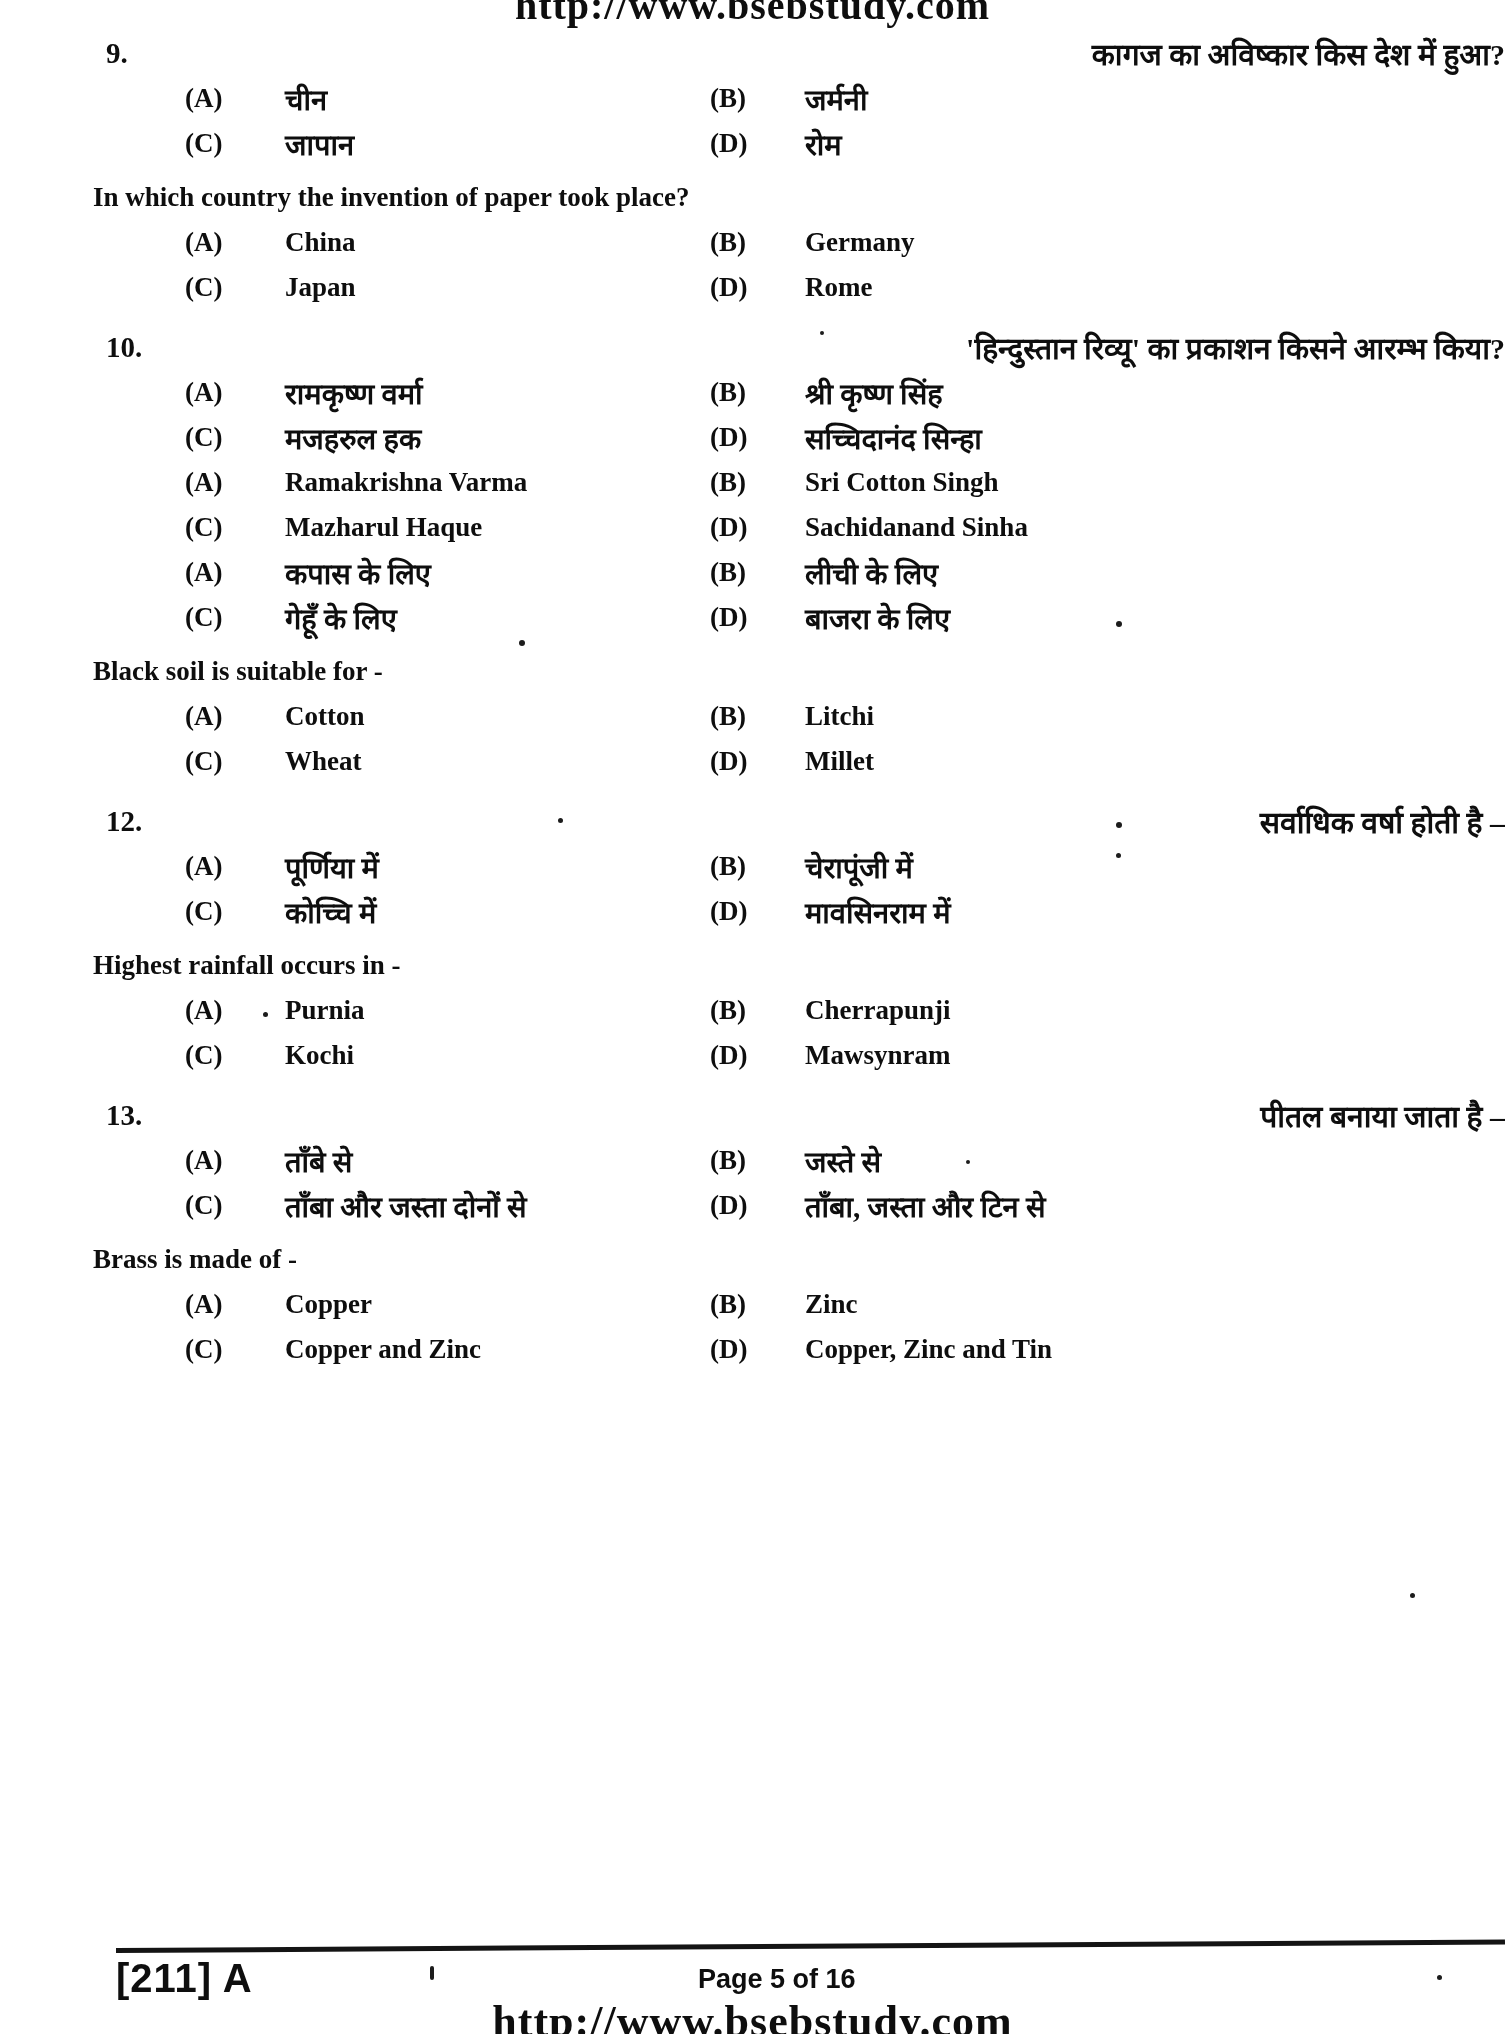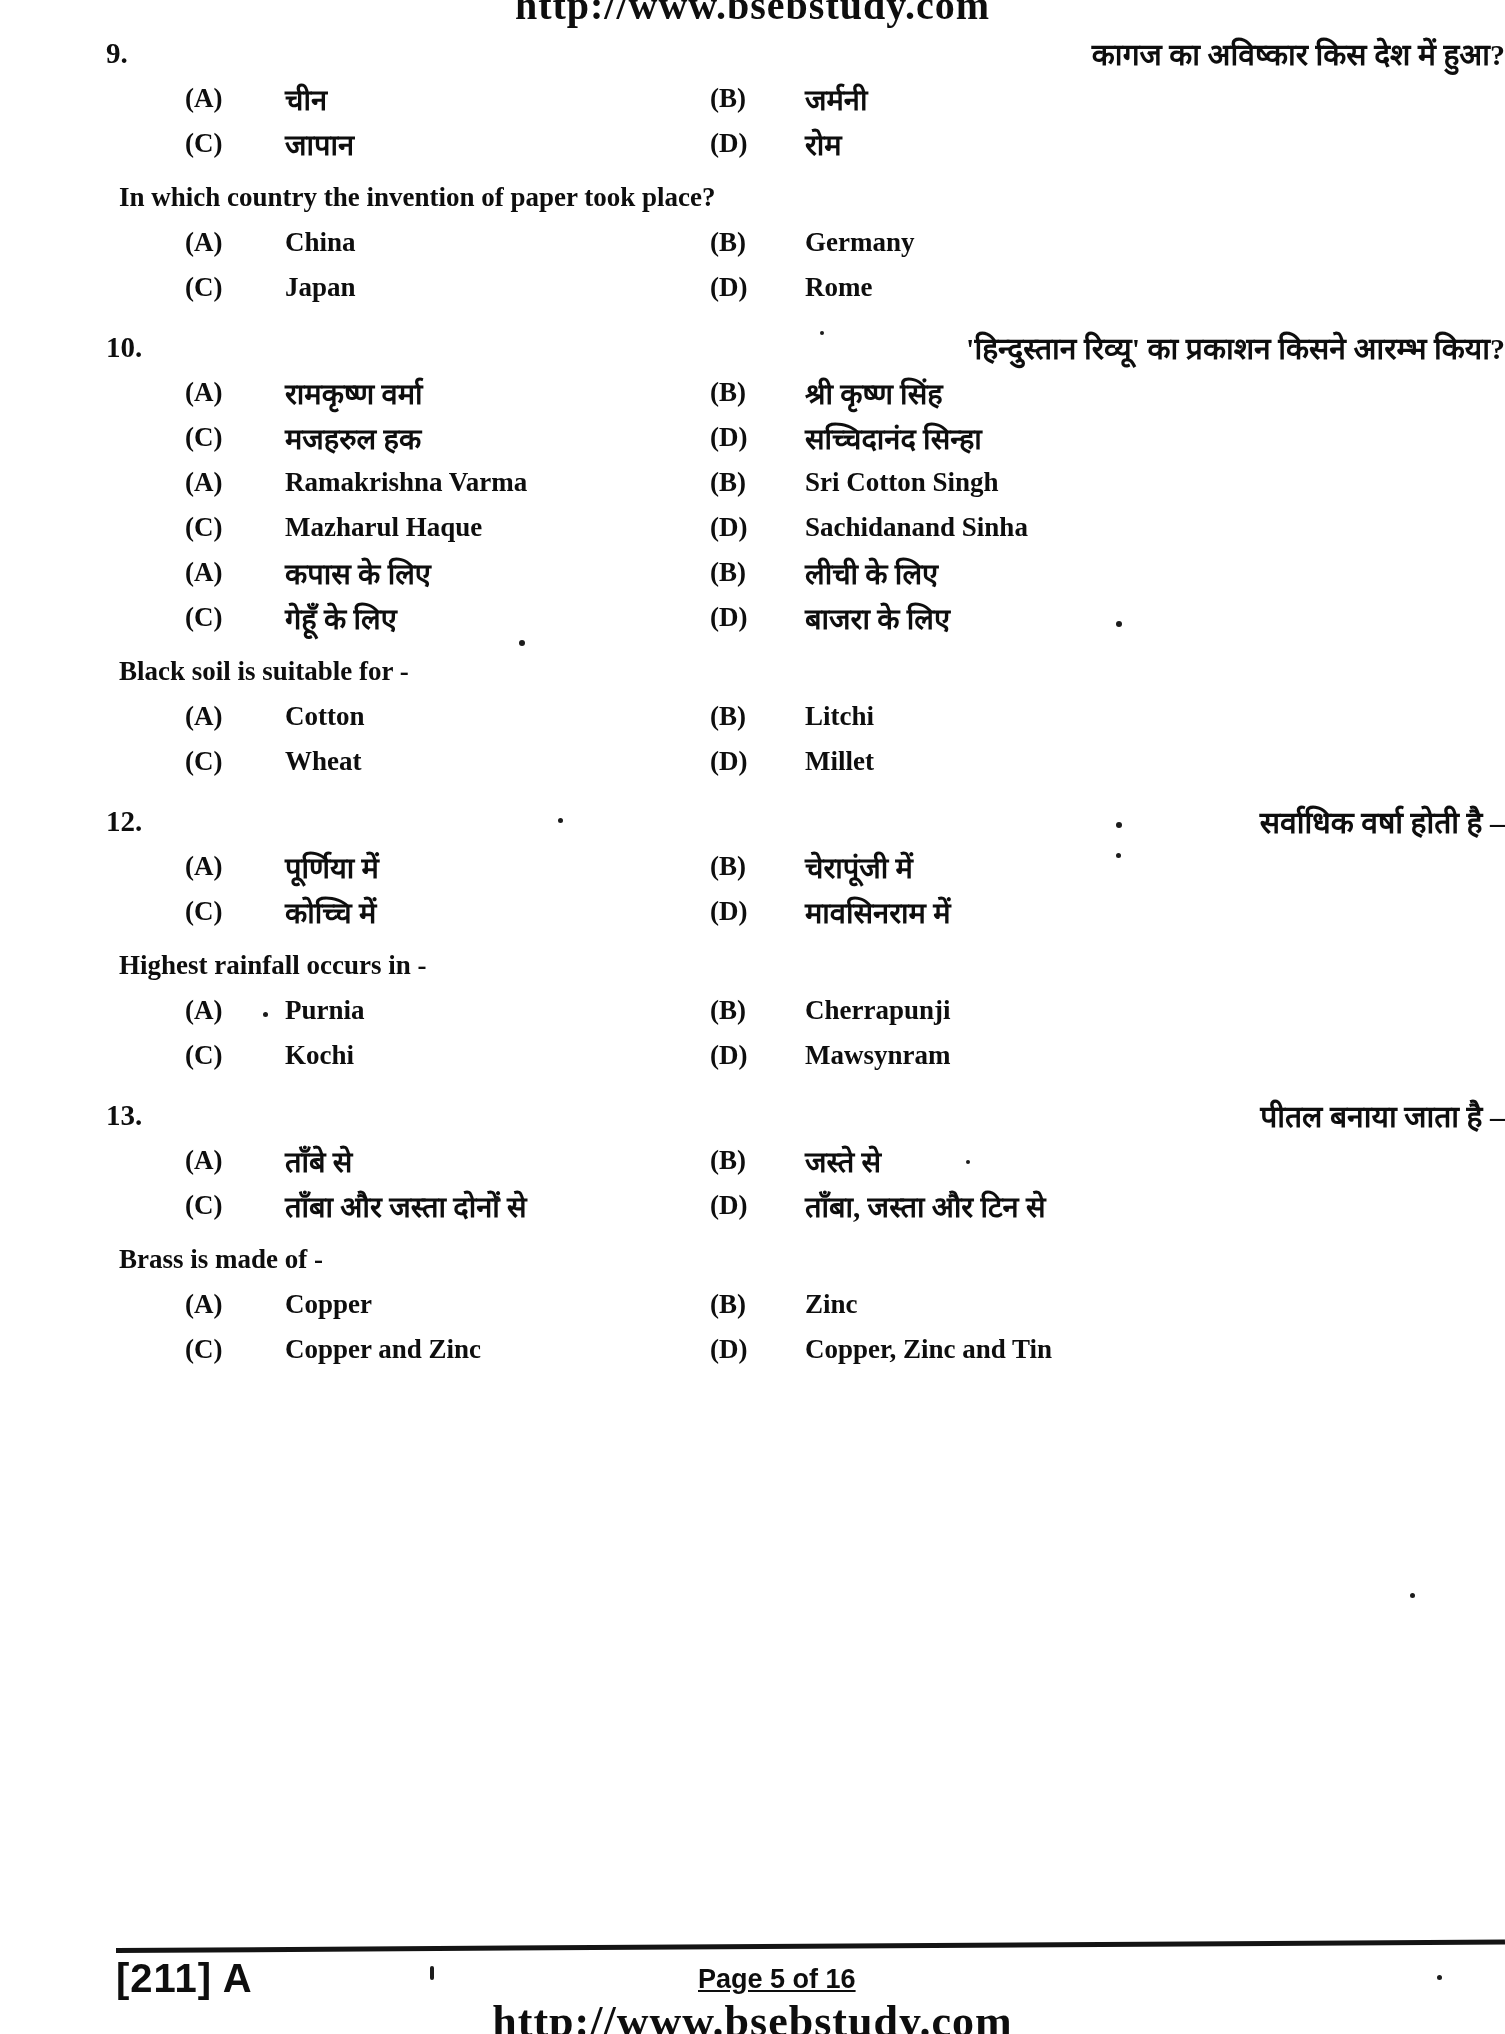--- a/index.html
+++ b/index.html
@@ -21,42 +21,42 @@
     position:absolute; top:1996px; left:0; width:100%;
     text-align:center; font-weight:700; font-size:44px;
     letter-spacing:1px; white-space:nowrap;
   }
   .content { position:absolute; top:16px; left:0; width:100%; }
 
   .row { display:grid; align-items:center; height:45px; }
   .q-line { grid-template-columns:72px 1fr; margin-left:106px; margin-top:15px; }
   .q-num  { font-weight:700; font-size:29px; }
   .q-text { font-weight:700; font-size:30px; white-space:nowrap;text-align:right; }
-  .eq-line { margin-left:119px; margin-top:9px; height:45px; display:flex; align-items:center; }
+  .eq-line { margin-left:93px; margin-top:9px; height:45px; display:flex; align-items:center; }
   .eq-text { font-weight:700; font-size:27px; white-space:nowrap; }
   .opt-row { grid-template-columns:100px 425px 95px auto; margin-left:185px; }
   .opt-letter { font-weight:700; font-size:27px; }
   .opt-text { font-weight:700; font-size:29px; white-space:nowrap; }
   .opt-row.en .opt-text { font-size:27px; }
 
   
   .footer-rule {
     position:absolute; left:116px; right:0; top:1948px; height:5px;
     background:#141414;
     transform:rotate(-0.35deg); transform-origin:left center;
   }
   .paper-code {
     position:absolute; left:116px; top:1956px;
     font-family:"Liberation Sans", sans-serif;
     font-weight:700; font-size:40px; letter-spacing:1px;
   }
   .page-indicator {
     position:absolute; left:698px; top:1964px;
     font-family:"Liberation Sans", sans-serif;
-    font-weight:700; font-size:27px;text-decoration:underline;
+    font-weight:700; font-size:27px;
   }
   
   .dot {
     position:absolute; width:6px; height:6px;
     background:#1c1c1c; border-radius:50%;
   }
   .tick {
     position:absolute; width:4px; height:14px;
     background:#1c1c1c; border-radius:2px;
   }

